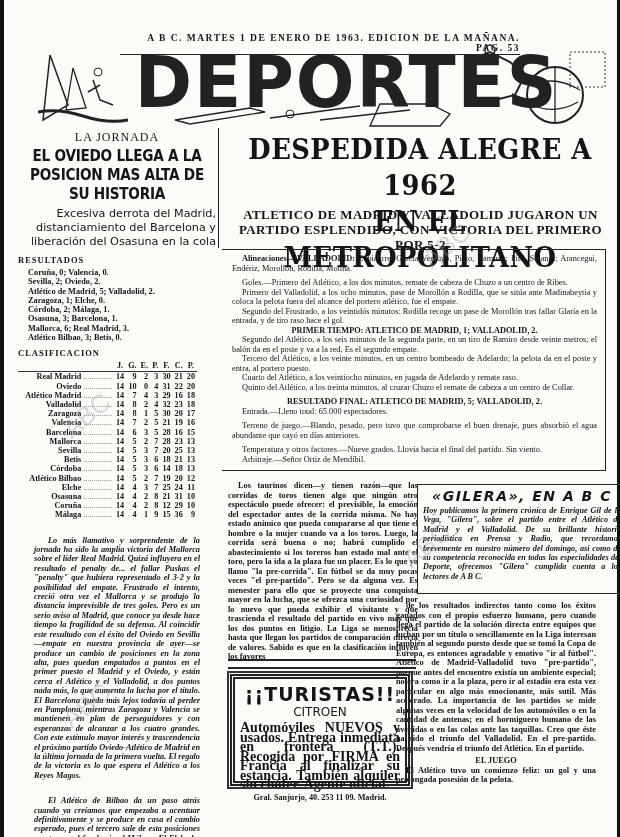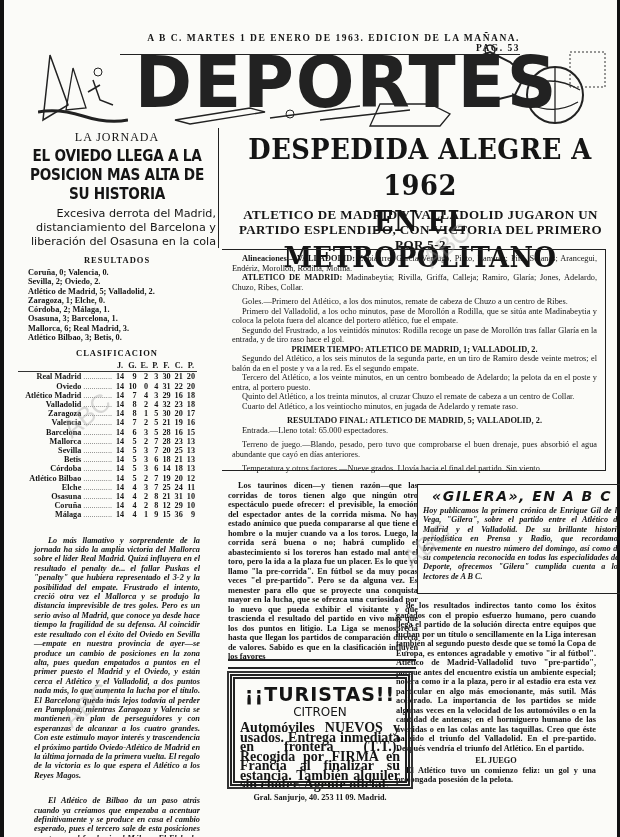--- a/index.html
+++ b/index.html
@@ -16,21 +16,21 @@
   .illus-left { left:38px; top:50px; width:90px; height:75px; }
   .illus-right { left:470px; top:40px; width:145px; height:90px; }
   .illus-bottom { left:170px; top:100px; width:300px; height:28px; }
 
   
   .lcol { left:18px; top:128px; width:198px; }
   .kicker { text-align:center; font-size:12px; letter-spacing:1px; margin-top:2px; }
   .lhead { font-family:"DejaVu Sans", sans-serif; font-weight:bold; font-size:15.5px; line-height:19px;
            text-align:center; letter-spacing:-0.3px; transform:scaleX(0.88); transform-origin:left; width:225px; margin-top:2px;}
   .ldeck { font-family:"DejaVu Sans", sans-serif; font-size:11.2px; line-height:14px; text-align:right; margin-top:3px; }
-  .sec { text-align:center; font-size:8.5px; font-weight:bold; letter-spacing:1px; margin-top:6px; }
+  .sec { font-size:8.5px; font-weight:bold; letter-spacing:1px; margin-top:6px; }
   .results { font-size:8.3px; line-height:9.3px; margin-top:3px; padding-left:10px; font-weight:bold; }
   table.std { border-collapse:collapse; margin-top:2px; font-size:8.2px; line-height:9.2px; font-weight:bold; }
   table.std th { font-weight:bold; padding:0 2px; border-bottom:1px solid #333; height:11px; text-align:center; }
   table.std td { padding:0 2px; text-align:right; }
   table.std td.team { text-align:right; padding-left:2px; width:92px; white-space:nowrap; overflow:hidden; }
   .dots { color:#555; font-weight:normal; }
   .ltext { font-size:8.3px; line-height:9.4px; text-align:justify; font-style:italic; font-weight:bold; margin-top:6px; }
   .ltext p { margin:16px; text-indent:14px; }
 
   
@@ -300,37 +300,37 @@
 <div class="abs colrule"></div>
 
 <div class="abs mainhead">
   <div>DESPEDIDA ALEGRE A 1962</div>
   <div>EN EL METROPOLITANO</div>
 </div>
 <div class="abs subhead">ATLETICO DE MADRID Y VALLADOLID JUGARON UN PARTIDO ESPLENDIDO, CON VICTORIA DEL PRIMERO POR 5-2</div>
 
 <div class="abs boxstory">
   <p><span class="b">Alineaciones.—VALLADOLID:</span> <span>Zubiaurre; García Verdugo, Pinto, Ramírez; Pini, Solanas; Arancegui, Endériz, Morollón, Rodilla, Molina.</span></p>
-  <p><span class="b">ATLETICO DE MADRID:</span> <span>Madinabeytia; Rivilla, Griffa, Calleja; Ramiro, Glaría; Jones, Adelardo, Chuzo, Ribes, Collar.</span></p>
   <div class="gap"></div>
   <p>Goles.—Primero del Atlético, a los dos minutos, remate de cabeza de Chuzo a un centro de Ribes.</p>
   <p>Primero del Valladolid, a los ocho minutos, pase de Morollón a Rodilla, que se sitúa ante Madinabeytia y coloca la pelota fuera del alcance del portero atlético, fue el empate.</p>
   <p>Segundo del Frustrado, a los veintidós minutos: Rodilla recoge un pase de Morollón tras fallar Glaría en la entrada, y de tiro raso hace el gol.</p>
   <p class="ctr">PRIMER TIEMPO: ATLETICO DE MADRID, 1; VALLADOLID, 2.</p>
   <p>Segundo del Atlético, a los seis minutos de la segunda parte, en un tiro de Ramiro desde veinte metros; el balón da en el poste y va a la red. Es el segundo empate.</p>
   <p>Tercero del Atlético, a los veinte minutos, en un centro bombeado de Adelardo; la pelota da en el poste y entra, al portero puesto.</p>
+  <p>Cuarto del Atlético, a los veintiocho minutos, en jugada de Adelardo y remate raso.</p>
   <p>Quinto del Atlético, a los treinta minutos, al cruzar Chuzo el remate de cabeza a un centro de Collar.</p>
-  <p>Cuarto del Atlético, a los veintiocho minutos, en jugada de Adelardo y remate raso.</p>
   <div class="gap"></div>
   <p class="ctr">RESULTADO FINAL: ATLETICO DE MADRID, 5; VALLADOLID, 2.</p>
   <p>Entrada.—Lleno total: 65.000 espectadores.</p>
   <div class="gap"></div>
   <p>Terreno de juego.—Blando, pesado, pero tuvo que comprobarse el buen drenaje, pues absorbió el agua abundante que cayó en días anteriores.</p>
   <div class="gap"></div>
   <p>Temperatura y otros factores.—Nueve grados. Llovía hacia el final del partido. Sin viento.</p>
+  <p>Arbitraje.—Señor Ortiz de Mendíbil.</p>
 </div>
 
 <div class="abs col2">
   <p>Los taurinos dicen—y tienen razón—que las corridas de toros tienen algo que ningún otro espectáculo puede ofrecer: el previsible, la emoción del espectador antes de la corrida misma. No hay estado anímico que pueda compararse al que tiene el hombre o la mujer cuando va a los toros. Luego, la corrida será buena o no; habrá cumplido el abastecimiento si los toreros han estado mal ante el toro, pero la ida a la plaza fue un placer. Es lo que yo llamo "la pre-corrida". En fútbol se da muy pocas veces "el pre-partido". Pero se da alguna vez. Es menester para ello que se proyecte una conquista mayor en la lucha, que se ofrezca una curiosidad por lo nuevo que pueda exhibir el visitante y que trascienda el resultado del partido en vivo más que los dos puntos en litigio. La Liga se menosprecia hasta que llegan los partidos de comparación directa de valores. Sabido es que en la clasificación influyen los favores</p>
 </div>
 <div class="abs rule2"></div>
 
 <div class="abs gilera">
   <div class="gtitle">«GILERA», EN A B C</div>
   <div class="gbody">Hoy publicamos la primera crónica de Enrique Gil de la Vega, "Gilera", sobre el partido entre el Atlético de Madrid y el Valladolid. De su brillante historia periodística en Prensa y Radio, que recordamos brevemente en nuestro número del domingo, así como de su competencia reconocida en todas las especialidades del Deporte, ofrecemos "Gilera" cumplida cuenta a los lectores de A B C.</div>

